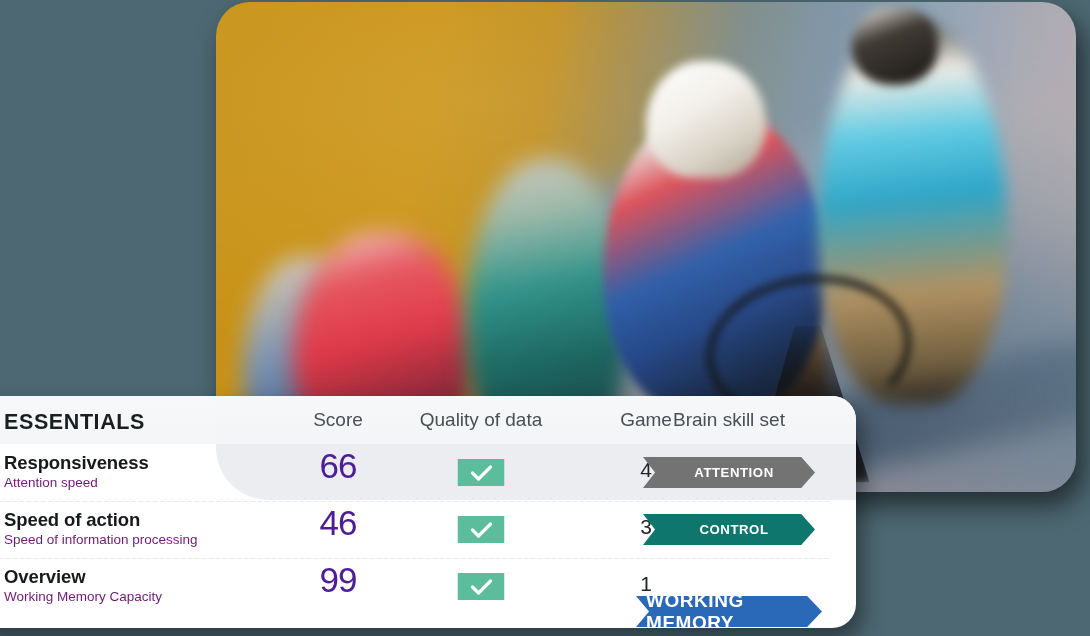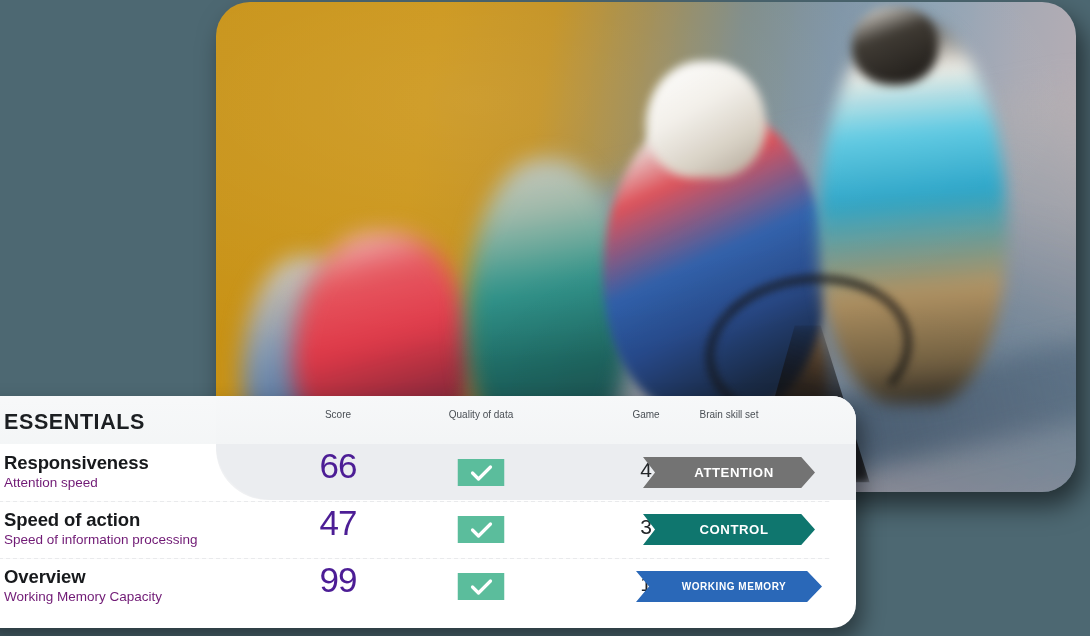--- a/index.html
+++ b/index.html
@@ -106,21 +106,21 @@
   }
   #ghost-panel2{
     position:absolute; left:246px; top:48px; width:640px; height:56px;
     background:rgba(232,235,238,.55);
     border-bottom-left-radius:56px;
     pointer-events:none;
   }
 
   .col-title{ position:absolute; font-size:21.5px; font-weight:700; letter-spacing:.6px;
     color:#1c1f22; left:34px; top:14px; }
-  .hcell{ position:absolute; top:13px; font-size:10px; color:#4a4f55; font-weight:400; text-align:center; transform:translateX(-50%); }
+  .hcell{ position:absolute; top:13px; font-size:19px; color:#4a4f55; font-weight:400; text-align:center; transform:translateX(-50%); }
 
   #rows{ position:absolute; left:0; top:48px; right:0; bottom:0; }
   .row{ position:relative; height:57px; }
   .row + .row::before{
     content:""; position:absolute; left:8px; right:26px; top:0; height:1px;
     background:repeating-linear-gradient(90deg, #e9eaec 0 4px, rgba(233,234,236,.25) 4px 7px);
   }
   .rname{ position:absolute; left:34px; top:8px; font-size:18.5px; font-weight:700; color:#17191c; letter-spacing:-.1px; }
   .rsub{ position:absolute; left:34px; top:31px; font-size:13.5px; color:#701a75; font-weight:400; }
   .rscore{ position:absolute; top:2px; transform:translateX(-50%); font-size:35px; font-weight:400; color:#4c1d95; letter-spacing:-1px; }
@@ -128,21 +128,21 @@
 
   .qbox{ position:absolute; top:15px; transform:translateX(-50%);
     width:47px; height:27px; display:flex; align-items:center; justify-content:center; }
   .qbox svg{ display:block; }
 
   .badge{ position:absolute; top:13px; transform:translateX(-50%);
     width:172px; height:31px; display:flex; align-items:center; justify-content:center;
     clip-path:polygon(0 0, 92% 0, 100% 50%, 92% 100%, 0 100%, 7% 50%);
     color:#fff; font-size:13.2px; font-weight:700; letter-spacing:.55px;
     padding-left:10px; }
-  .badge.wide{ width:186px; font-size:10px; }
+  .badge.wide{ width:186px; font-size:19px;margin-top:25px; }
 
   
   .c-score{ left:368px; }
   .c-qual { left:511px; }
   .c-game { left:644px;margin-left:32px; }
   .c-skill{ left:759px; }
 </style>
 </head>
 <body>
 
@@ -189,21 +189,21 @@
           <path d="M15 14 L21 20 L33 8" stroke="#ffffff" stroke-width="3.2" fill="none" stroke-linecap="round" stroke-linejoin="round"></path>
         </svg>
       </div>
       <div class="rgame c-game">4</div>
       <div class="badge c-skill" style="background:#737373">ATTENTION</div>
     </div>
 
     <div class="row">
       <div class="rname">Speed of action</div>
       <div class="rsub">Speed of information processing</div>
-      <div class="rscore c-score">47</div>
+      <div class="rscore c-score">46</div>
       <div class="qbox c-qual">
         <svg width="47" height="27" viewBox="0 0 47 27">
           <rect x="0" y="0" width="47" height="27" fill="#5bbd9c"></rect>
           <path d="M15 14 L21 20 L33 8" stroke="#ffffff" stroke-width="3.2" fill="none" stroke-linecap="round" stroke-linejoin="round"></path>
         </svg>
       </div>
       <div class="rgame c-game">3</div>
       <div class="badge c-skill" style="background:#0f766e">CONTROL</div>
     </div>
 

